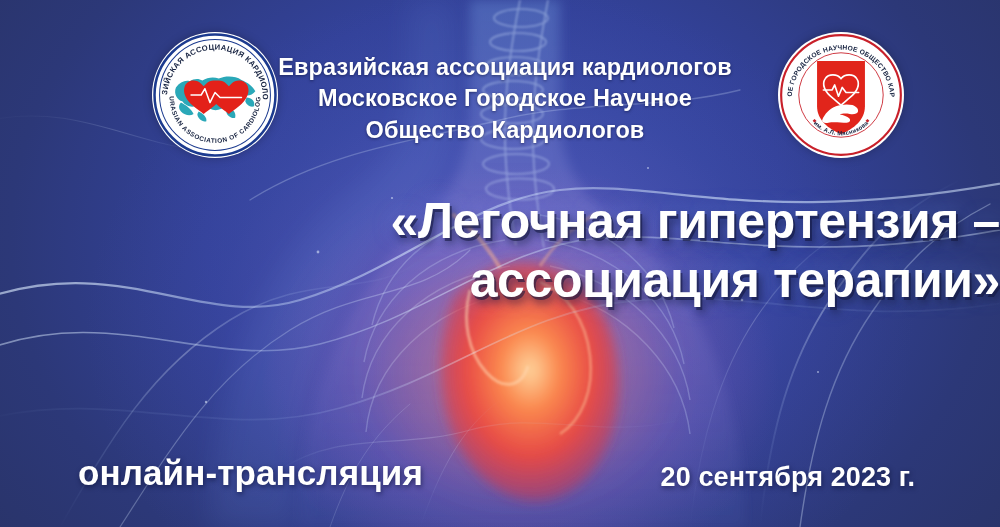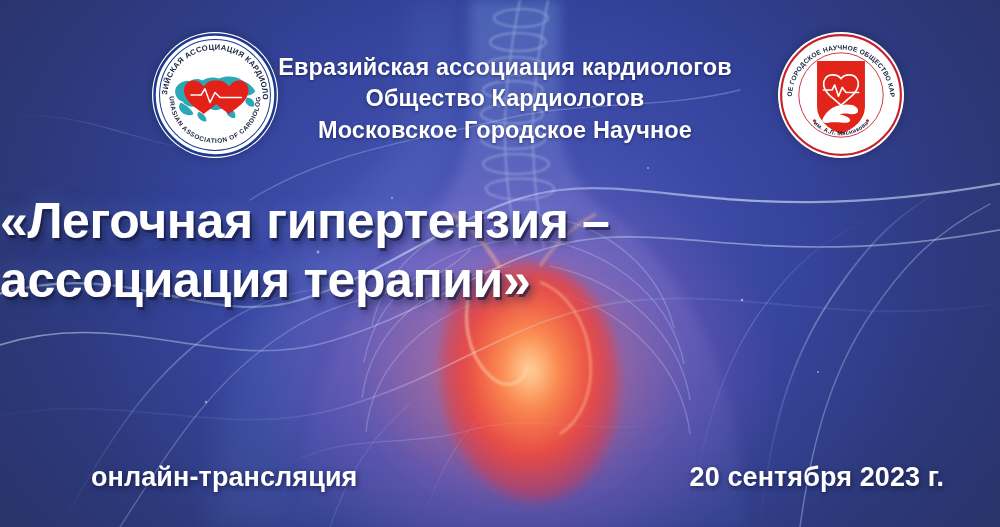--- a/index.html
+++ b/index.html
@@ -47,47 +47,46 @@
     line-height:1.33;
     letter-spacing:0.1px;
     text-shadow:0 1px 3px rgba(10,15,50,0.55);
   }
   .header-text div{ white-space:nowrap; }
 
   
   .title{
     position:absolute;
     left:0; right:0; top:192px;
-    text-align:left;
+    text-align:right;
     color:#ffffff;
     font-size:50px;
     font-weight:700;
     line-height:1.17;
     letter-spacing:-0.4px;
     text-shadow:
       2px 3px 0 rgba(18,22,60,0.55),
       4px 6px 9px rgba(12,16,48,0.55),
       0 0 22px rgba(120,160,255,0.35);
   }
   .title div{ white-space:nowrap; }
 
   
   .footer-left{
     position:absolute;
     left:78px; bottom:34px;
     color:#ffffff;
-    font-size:27px;
+    font-size:35px;
     font-weight:700;
     letter-spacing:0.1px;
     text-shadow:1px 2px 5px rgba(10,15,50,0.6);
-    margin-left:13px;
   }
   .footer-right{
     position:absolute;
-    right:56px; bottom:34px;
+    right:85px; bottom:34px;
     color:#ffffff;
     font-size:27px;
     font-weight:700;
     letter-spacing:0.1px;
     text-shadow:1px 2px 5px rgba(10,15,50,0.6);
   }
 
   .arc-text{ font-family:"Liberation Sans",sans-serif; font-weight:700; fill:#15213f; }
 </style>
 </head>
@@ -269,22 +268,22 @@
         <textPath href="#arcTopR" startOffset="50%" text-anchor="middle">МОСКОВСКОЕ ГОРОДСКОЕ НАУЧНОЕ ОБЩЕСТВО КАРДИОЛОГОВ</textPath>
       </text>
       <text class="arc-text" font-size="9.4" letter-spacing="0.4">
         <textPath href="#arcBotR" startOffset="50%" text-anchor="middle">им. А.Л. Мясникова</textPath>
       </text>
     </svg>
   </div>
 
   <div class="header-text">
     <div>Евразийская ассоциация кардиологов</div>
+    <div>Московское Городское Научное</div>
     <div>Общество Кардиологов</div>
-    <div>Московское Городское Научное</div>
   </div>
 
   <div class="title">
     <div>«Легочная гипертензия –</div>
     <div>ассоциация терапии»</div>
   </div>
 
   <div class="footer-left">онлайн-трансляция</div>
   <div class="footer-right">20 сентября 2023 г.</div>
 

